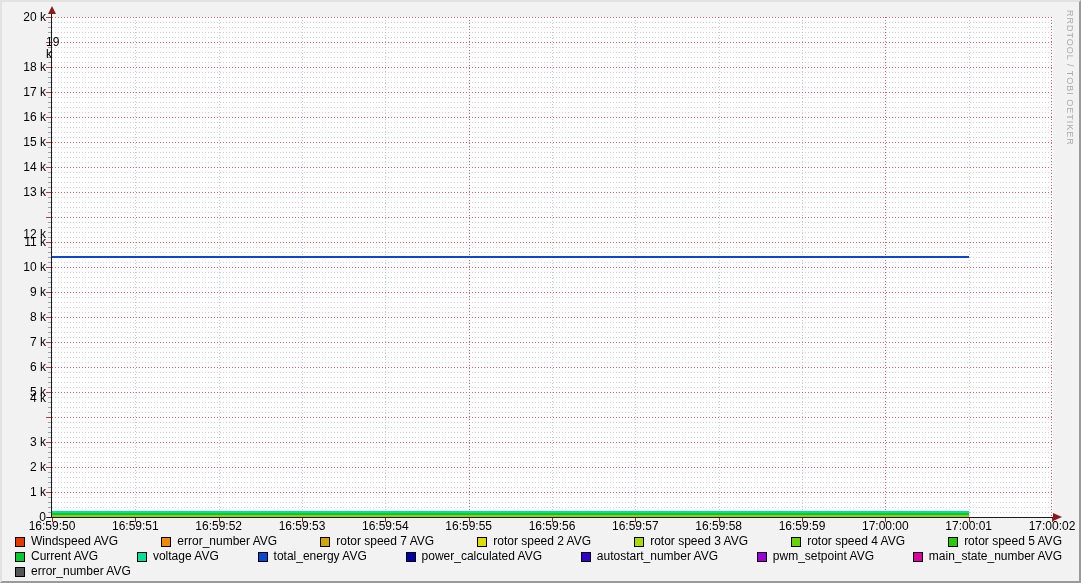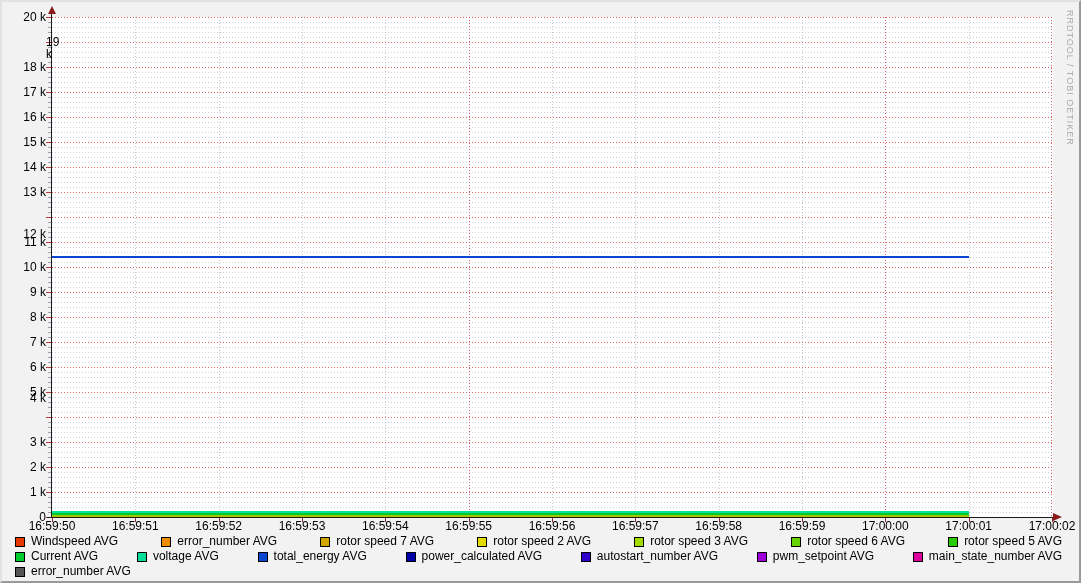--- a/index.html
+++ b/index.html
@@ -145,21 +145,21 @@
         <div class="legend-item">
           <span class="sq" style="background: rgb(228, 220, 0);"></span>
           <span>rotor speed 2 AVG</span>
         </div>
         <div class="legend-item">
           <span class="sq" style="background: rgb(168, 220, 0);"></span>
           <span>rotor speed 3 AVG</span>
         </div>
         <div class="legend-item">
           <span class="sq" style="background: rgb(102, 212, 0);"></span>
-          <span>rotor speed 6 AVG</span>
+          <span>rotor speed 4 AVG</span>
         </div>
         <div class="legend-item">
           <span class="sq" style="background: rgb(40, 204, 0);"></span>
           <span>rotor speed 5 AVG</span>
         </div>
       </div>
       <div class="legend-row">
         <div class="legend-item">
           <span class="sq" style="background: rgb(0, 204, 48);"></span>
           <span>Current AVG</span>

